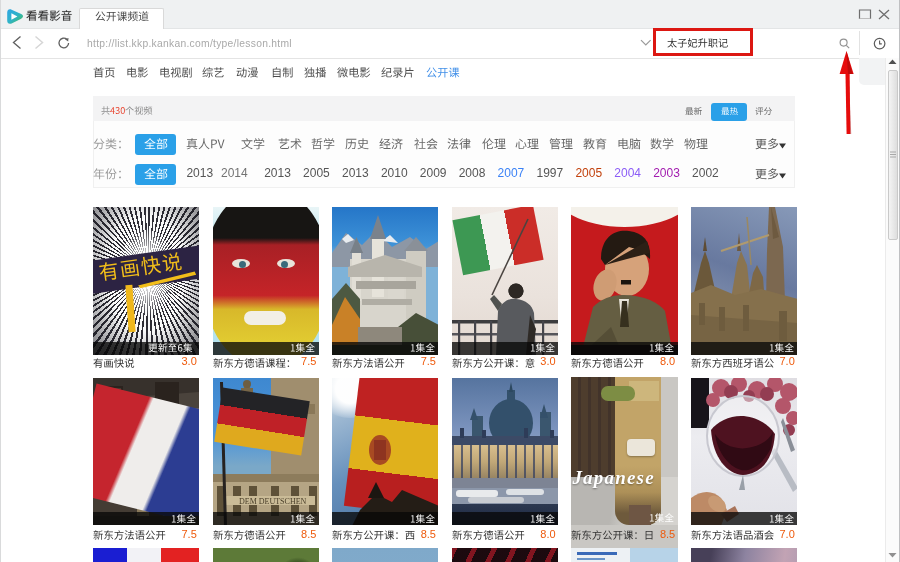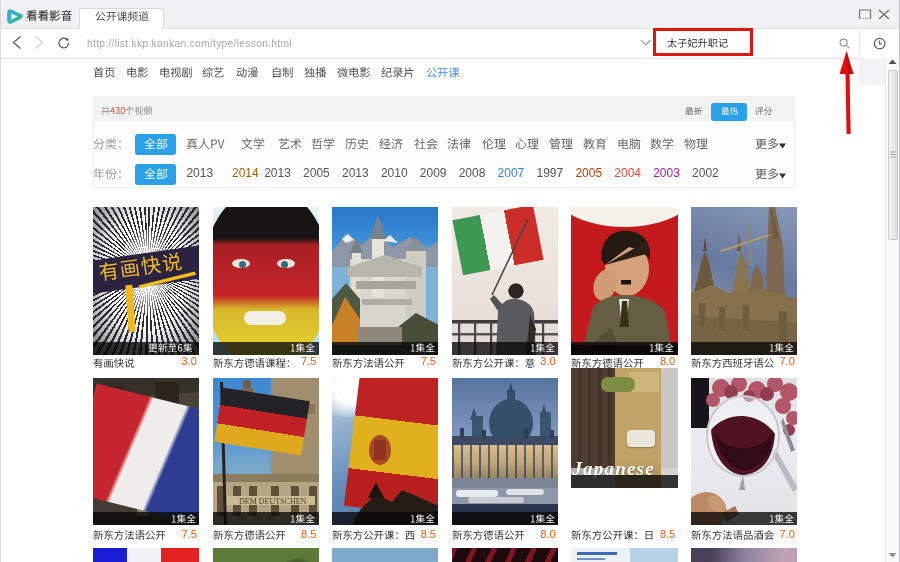--- a/index.html
+++ b/index.html
@@ -417,31 +417,31 @@
     </g>
   </svg>
 <div style="position:absolute;left:135px;top:163.5px;width:41px;height:21px;background:#2aa0e8;border-radius:3px"></div>
 <svg style="position:absolute;left:143.5px;top:168.0px;overflow:visible;" width="24.0" height="15.6">
     <g fill="#fff" transform="translate(0 10.32) scale(0.012000 -0.012000)">
       <use href="#u5168"></use>
       <use href="#u90e8" transform="translate(1000)"></use>
     </g>
   </svg>
 <div style="position:absolute;left:186.4px;top:166px;font:12px 'Liberation Sans',sans-serif;color:#555">2013</div>
-<div style="position:absolute;left:232px;top:166px;font:12px 'Liberation Sans',sans-serif;color:#a16207">2014</div>
+<div style="position:absolute;left:221px;top:166px;font:12px 'Liberation Sans',sans-serif;color:#737373">2014</div>
 <div style="position:absolute;left:264.2px;top:166px;font:12px 'Liberation Sans',sans-serif;color:#555">2013</div>
 <div style="position:absolute;left:303.1px;top:166px;font:12px 'Liberation Sans',sans-serif;color:#555">2005</div>
 <div style="position:absolute;left:342.0px;top:166px;font:12px 'Liberation Sans',sans-serif;color:#555">2013</div>
 <div style="position:absolute;left:380.9px;top:166px;font:12px 'Liberation Sans',sans-serif;color:#555">2010</div>
 <div style="position:absolute;left:419.8px;top:166px;font:12px 'Liberation Sans',sans-serif;color:#555">2009</div>
 <div style="position:absolute;left:458.7px;top:166px;font:12px 'Liberation Sans',sans-serif;color:#555">2008</div>
 <div style="position:absolute;left:497.6px;top:166px;font:12px 'Liberation Sans',sans-serif;color:#3b82f6">2007</div>
 <div style="position:absolute;left:536.5px;top:166px;font:12px 'Liberation Sans',sans-serif;color:#555">1997</div>
 <div style="position:absolute;left:575.4px;top:166px;font:12px 'Liberation Sans',sans-serif;color:#c2410c">2005</div>
-<div style="position:absolute;left:614.3px;top:166px;font:12px 'Liberation Sans',sans-serif;color:#ef4444">2004</div>
+<div style="position:absolute;left:614.3px;top:166px;font:12px 'Liberation Sans',sans-serif;color:#8b5cf6">2004</div>
 <div style="position:absolute;left:653.2px;top:166px;font:12px 'Liberation Sans',sans-serif;color:#a21caf">2003</div>
 <div style="position:absolute;left:692.1px;top:166px;font:12px 'Liberation Sans',sans-serif;color:#555">2002</div>
 <svg style="position:absolute;left:755.0px;top:167.5px;overflow:visible;" width="24.0" height="15.6">
     <g fill="#555" transform="translate(0 10.32) scale(0.012000 -0.012000)">
       <use href="#u66f4"></use>
       <use href="#u591a" transform="translate(1000)"></use>
     </g>
   </svg>
 <svg style="position:absolute;left:779px;top:173px" width="7" height="6">
     <path d="M0 0.5 H7 L3.5 5.5 Z" fill="#333"></path>
@@ -827,21 +827,21 @@
       <use href="#u65b0"></use>
       <use href="#u4e1c" transform="translate(1000)"></use>
       <use href="#u65b9" transform="translate(2000)"></use>
       <use href="#u5fb7" transform="translate(3000)"></use>
       <use href="#u8bed" transform="translate(4000)"></use>
       <use href="#u516c" transform="translate(5000)"></use>
       <use href="#u5f00" transform="translate(6000)"></use>
     </g>
   </svg>
 <div style="position:absolute;left:451.8px;top:527.8px;width:103.8px;text-align:right;font:11px 'Liberation Sans',sans-serif;color:#ee5a0c">8.0</div>
-<div style="position:absolute;left:571.4px;top:368px;width:106.3px;height:120px;overflow:hidden">
+<div style="position:absolute;left:571.4px;top:377px;width:106.3px;height:184px;overflow:hidden">
     <div style="position:absolute;inset:0;background:#c9c7c3"></div>
     <div style="position:absolute;left:0;top:0;width:46px;height:148px;background:repeating-linear-gradient(90deg,#4e3d2d 0 7px,#42332a 7px 10px)"></div>
     <div style="position:absolute;left:0px;top:100px;width:107px;height:48px;background:linear-gradient(100deg,#b8b6b2 0 40%,#d5d3cf 60%)"></div>
     <div style="position:absolute;left:44px;top:0;width:46px;height:148px;border-radius:0 0 14px 14px;background:linear-gradient(180deg,#c2a468 0 60%,#ad9058 78%,#6e5a3c 92%)"></div>
     <div style="position:absolute;left:58px;top:4px;width:30px;height:20px;background:#cdb67c"></div>
     <div style="position:absolute;left:30px;top:9px;width:34px;height:15px;border-radius:7px;background:#7d8d44"></div>
     <div style="position:absolute;left:56px;top:62px;width:28px;height:17px;border-radius:4px;background:#ebe6da;box-shadow:0 1px 2px rgba(0,0,0,.3)"></div>
     <div style="position:absolute;left:1px;top:90px;width:106px;font:bold italic 19px 'Liberation Serif',serif;color:#fff;text-shadow:0 1px 2px rgba(0,0,0,.4);letter-spacing:1.2px">Japanese</div>
     <div style="position:absolute;left:58px;top:128px;width:22px;height:20px;background:#6e5644"></div>
     <div style="position:absolute;left:0;bottom:0;width:100%;height:13px;background:rgba(8,8,8,.78)"></div>

